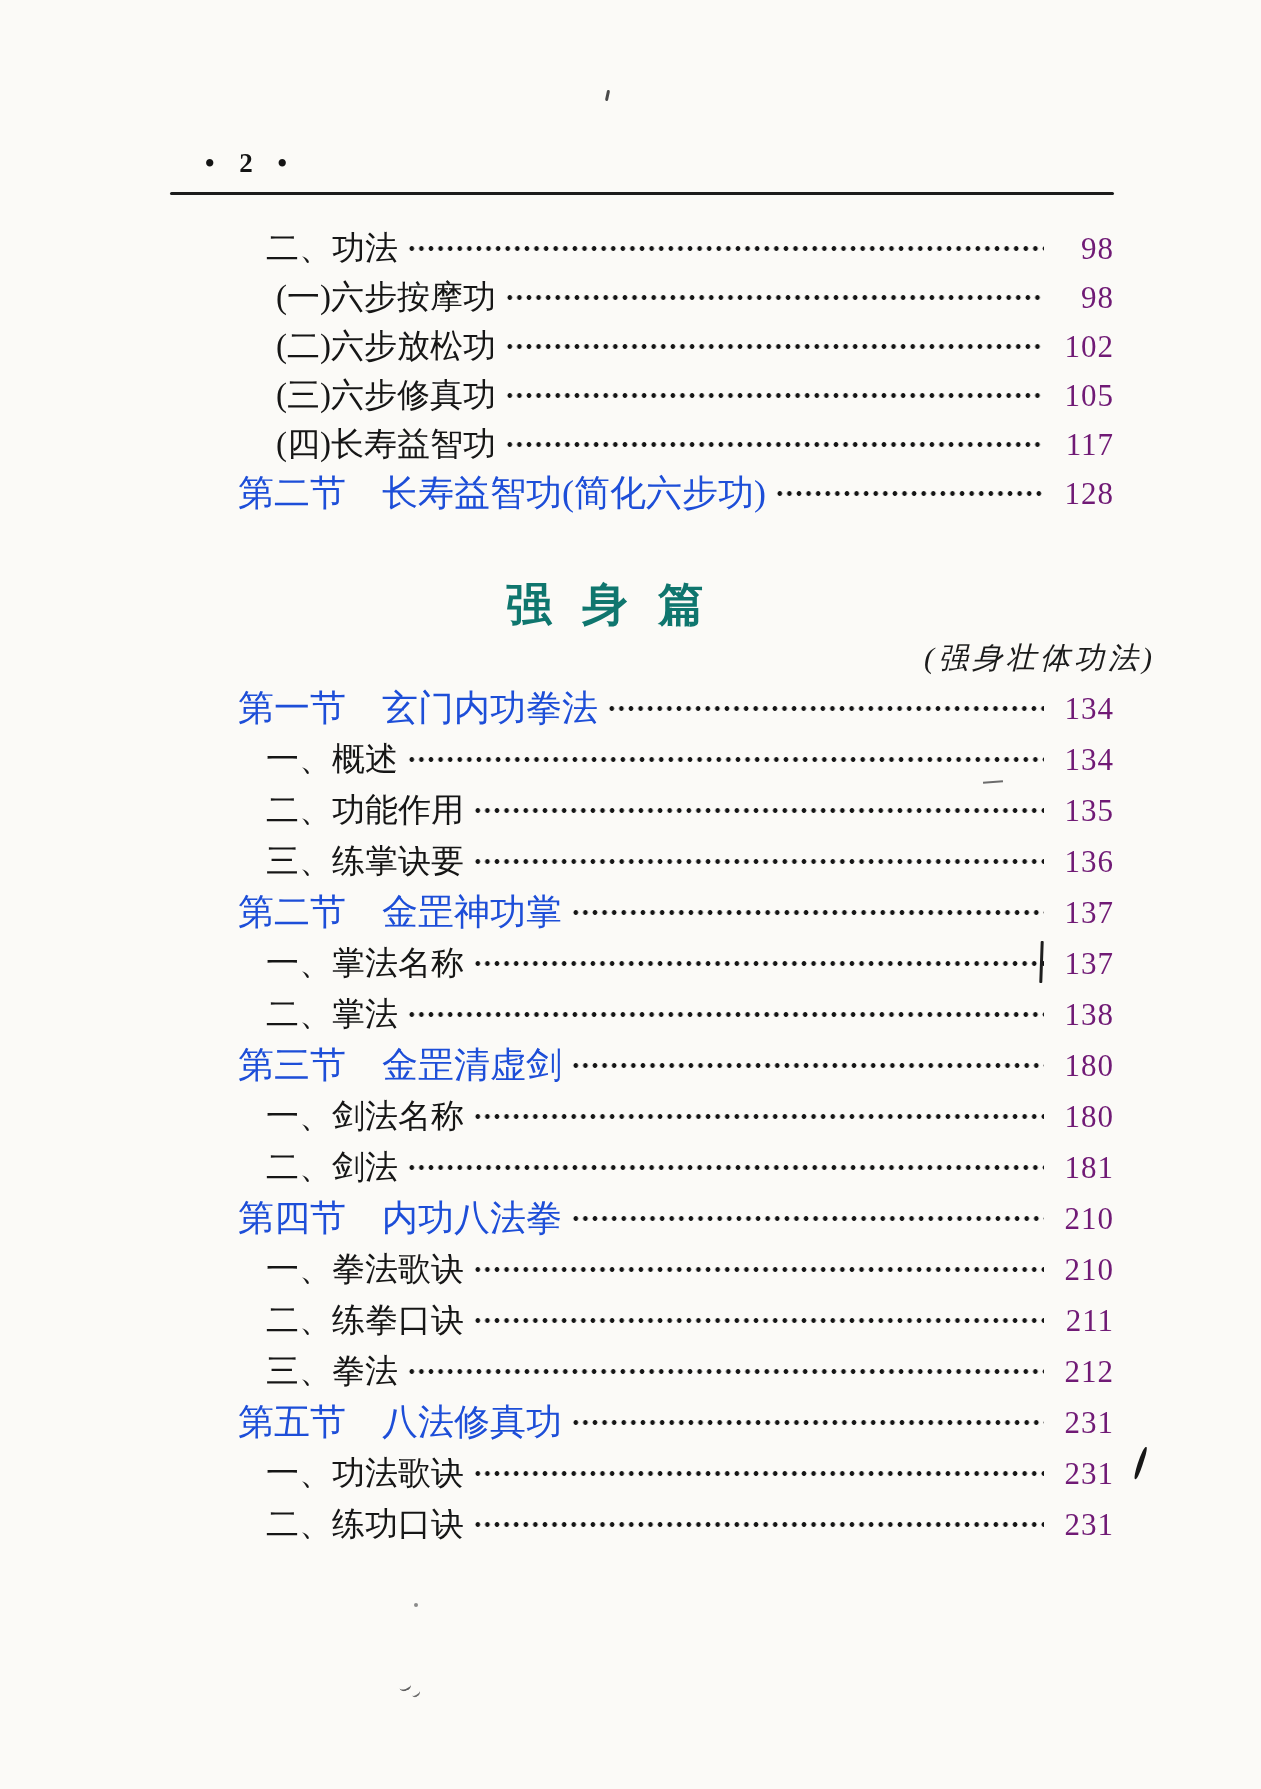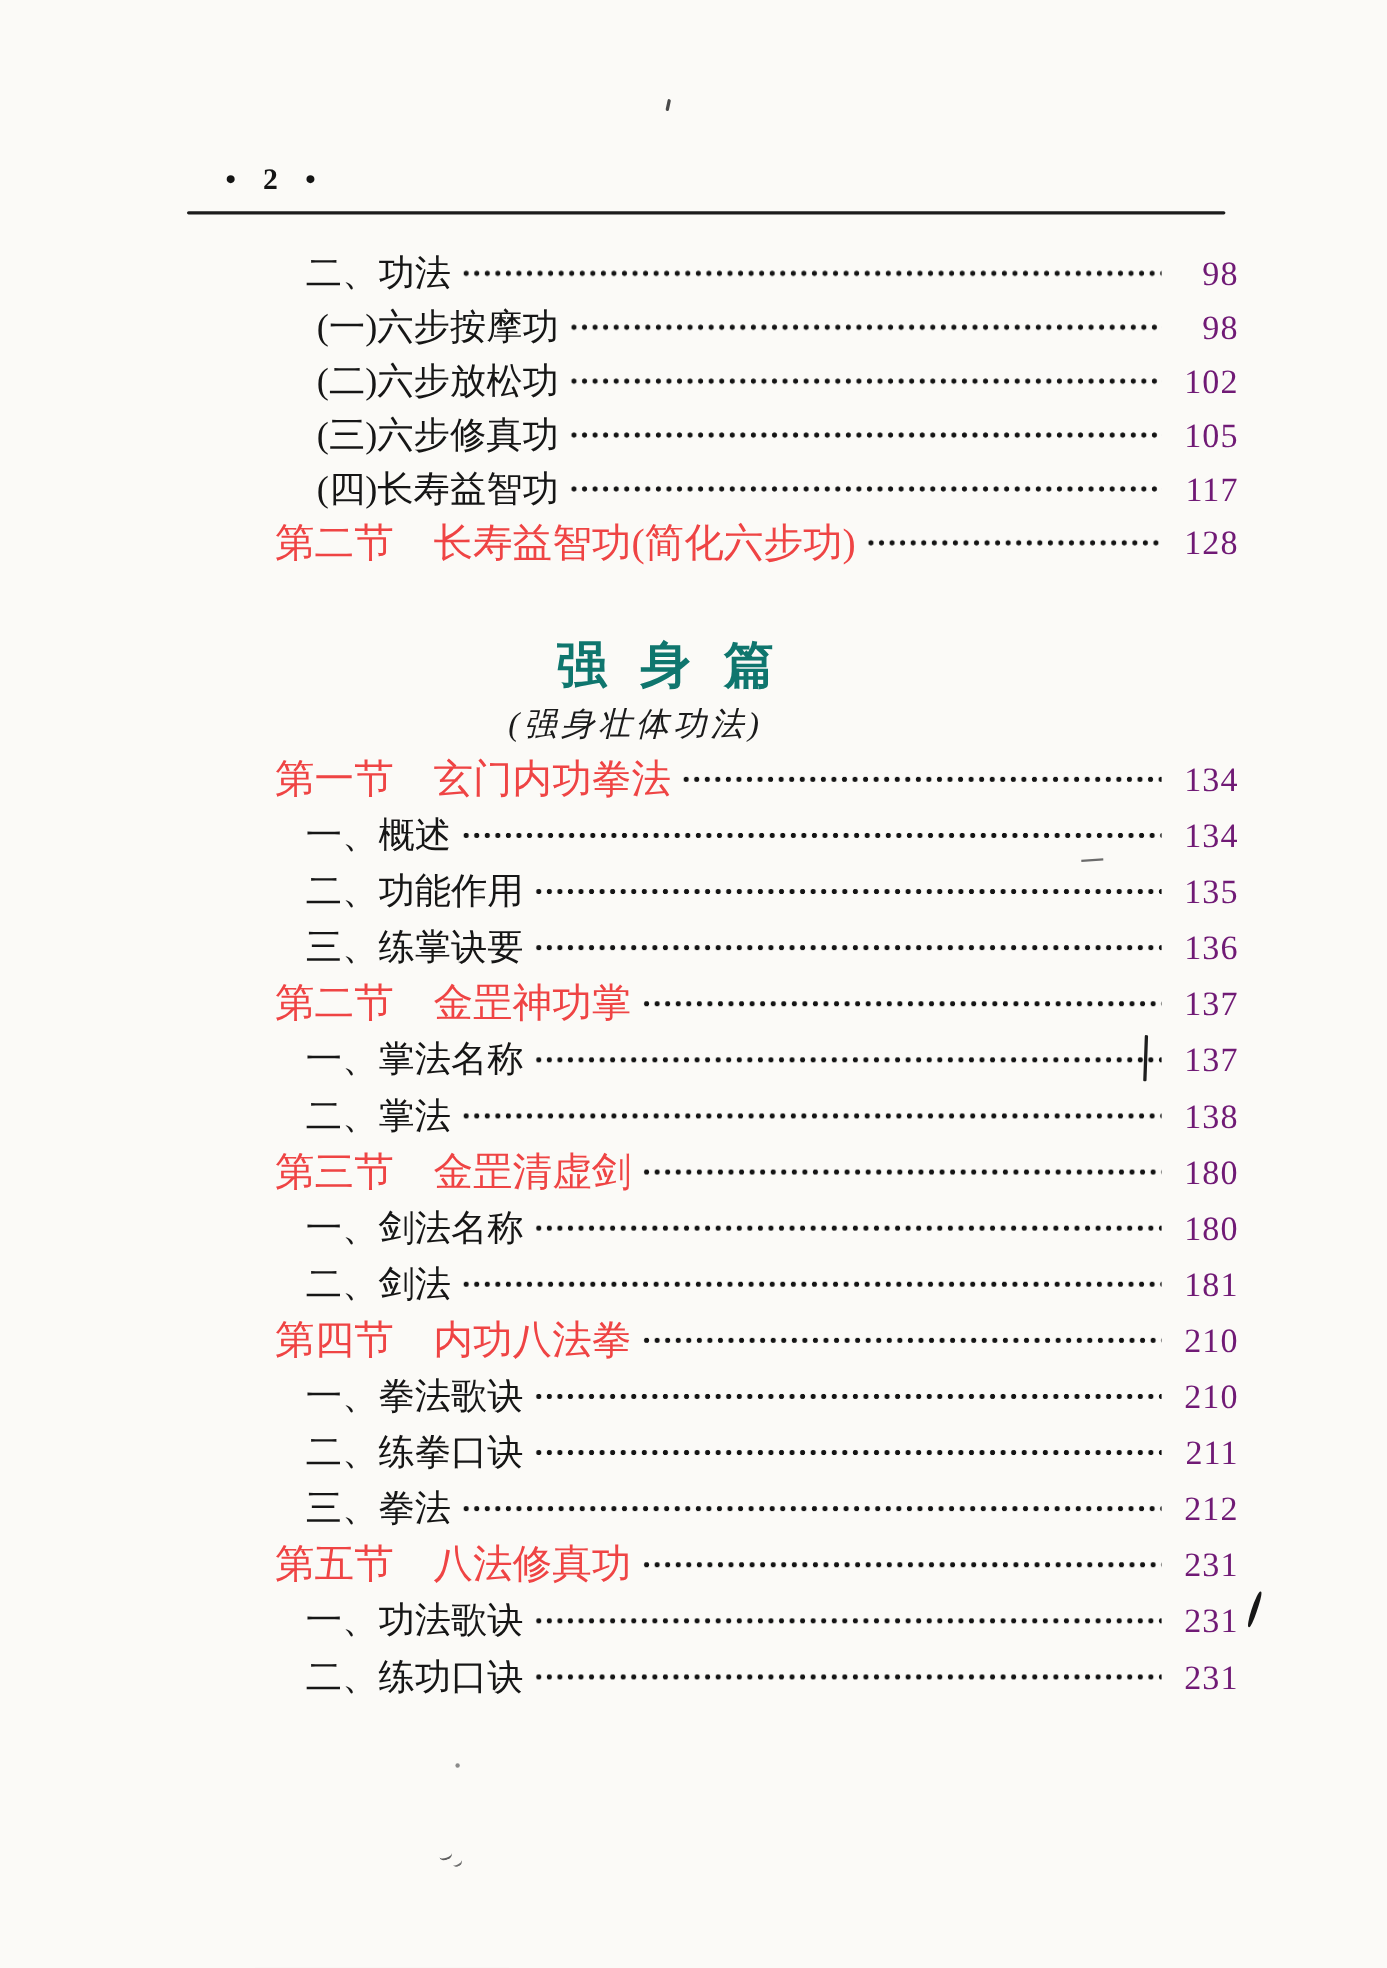--- a/index.html
+++ b/index.html
@@ -15,36 +15,36 @@
   .page-label {
     position:absolute; left:205px; top:148px;
     font-size:27px; font-weight:bold; letter-spacing:9px;
     color:#141414; white-space:nowrap;
   }
   .rule {
     position:absolute; left:170px; top:192px;
     width:944px; height:3px; background:#1c1c1c;
     border-radius:2px;
   }
-  .toc-list { position:absolute; left:182px; width:944px; }
+  .toc-list { position:absolute; left:170px; width:944px; }
   #toc-top  { top:224px; }
   #toc-body { top:683px; }
   .toc-row {
     display:flex; align-items:center;
     height:49px;
   }
   #toc-body .toc-row { height:51px; }
   .level-section { padding-left:68px; }
   .level-num     { padding-left:96px; }
   .level-paren   { padding-left:106px; }
   .toc-label {
     white-space:nowrap; font-size:33px; color:#161616;
     font-weight:500;
   }
-  .level-section .toc-label { font-size:36px; color:#ef4444; }
+  .level-section .toc-label { font-size:36px; color:#1d4ed8; }
   .toc-leader {
     flex:1 1 auto; align-self:stretch;
     margin-left:9px; margin-right:14px;
     background-image:radial-gradient(circle, #141414 2px, rgba(0,0,0,0) 2.7px);
     background-size:9.6px 100%;
     background-position:0 center;
     background-repeat:repeat-x;
   }
   .toc-page {
     flex:0 0 56px; text-align:right;
@@ -53,21 +53,21 @@
   }
   .section-heading {
     position:absolute; left:0; top:574px; width:1210px;
     text-align:center;
     font-size:46px; font-weight:bold; color:#0f766e;
     letter-spacing:30px; padding-left:30px; box-sizing:border-box;
     font-family:"Liberation Serif","DejaVu Serif",serif;
   }
   .section-subtitle {
     position:absolute; left:0; top:638px; width:1156px;
-    text-align:center;
+    text-align:right;
     font-size:30px; font-style:italic; color:#1b1b1b;
     letter-spacing:4px;
   }
   
   .artifact { position:absolute; pointer-events:none; }
   .a-apostrophe { left:606px; top:90px; width:3px; height:11px; background:#4a4a4a; transform:rotate(12deg); border-radius:2px; }
   .a-dash { left:983px; top:781px; width:20px; height:2px; background:#6b6b6b; transform:rotate(-4deg); }
   .a-dagger { left:1040px; top:941px; width:3px; height:42px; background:#1e1e1e; transform:rotate(2deg); border-radius:1px; }
   .a-penstroke { left:1138px; top:1446px; width:5px; height:34px; background:#171717; transform:rotate(18deg); border-radius:60% 40% 50% 50%; }
   .a-dot { left:414px; top:1603px; width:4px; height:4px; background:#8a8a8a; border-radius:50%; }

